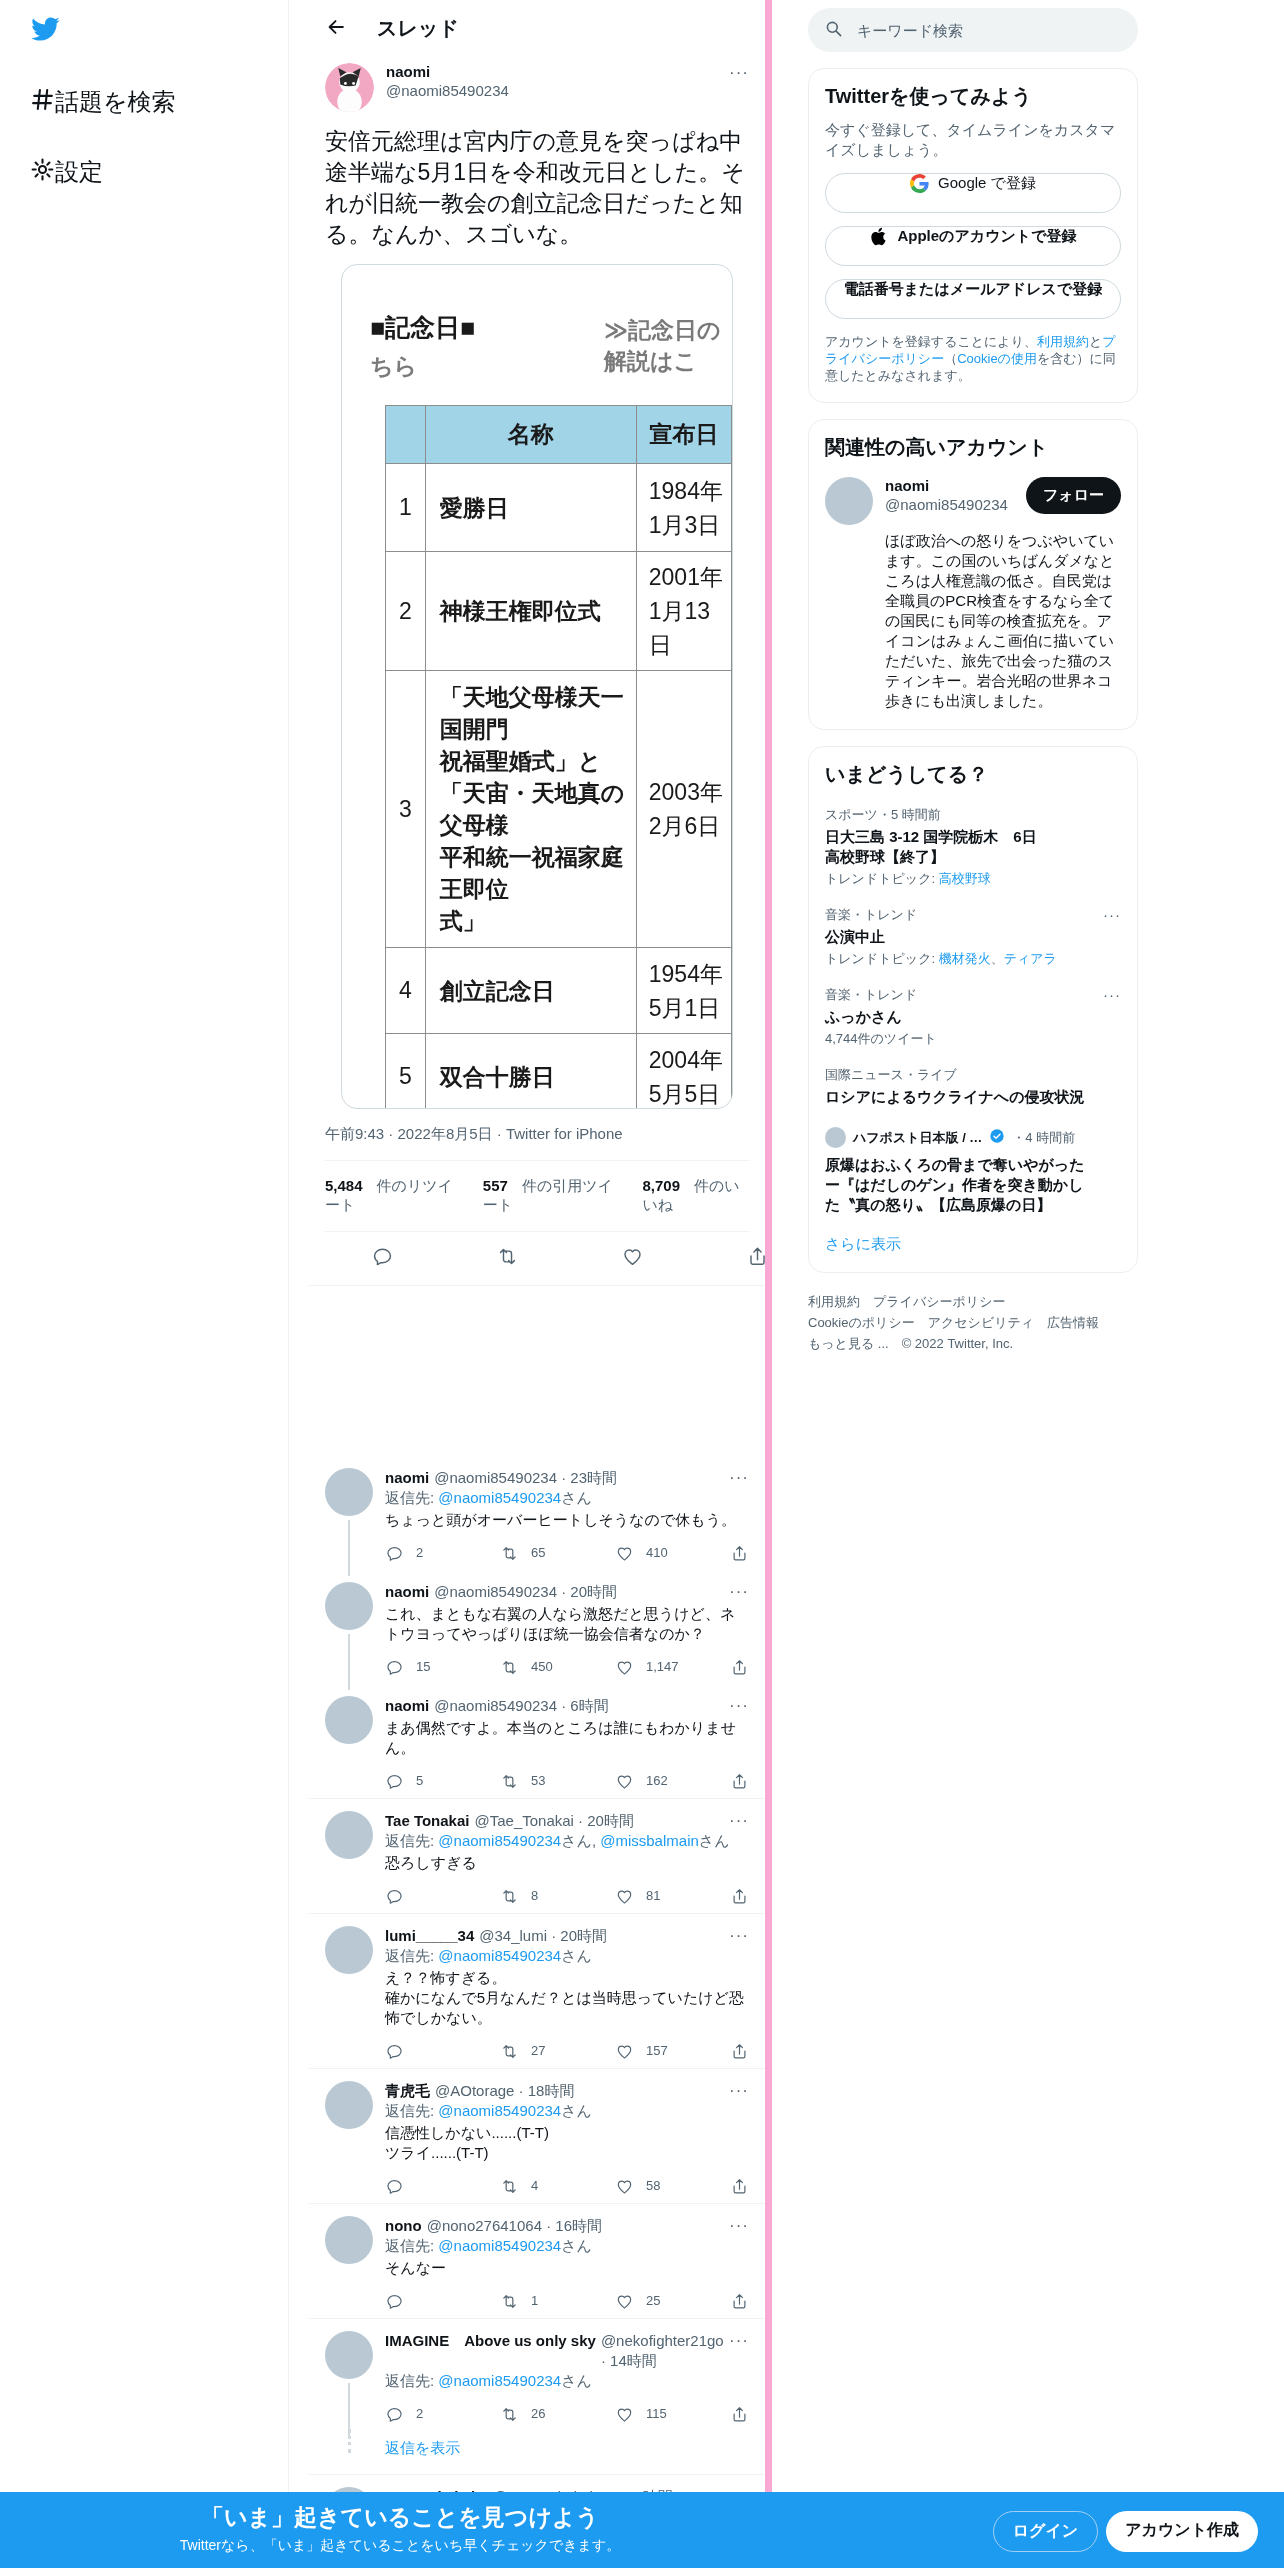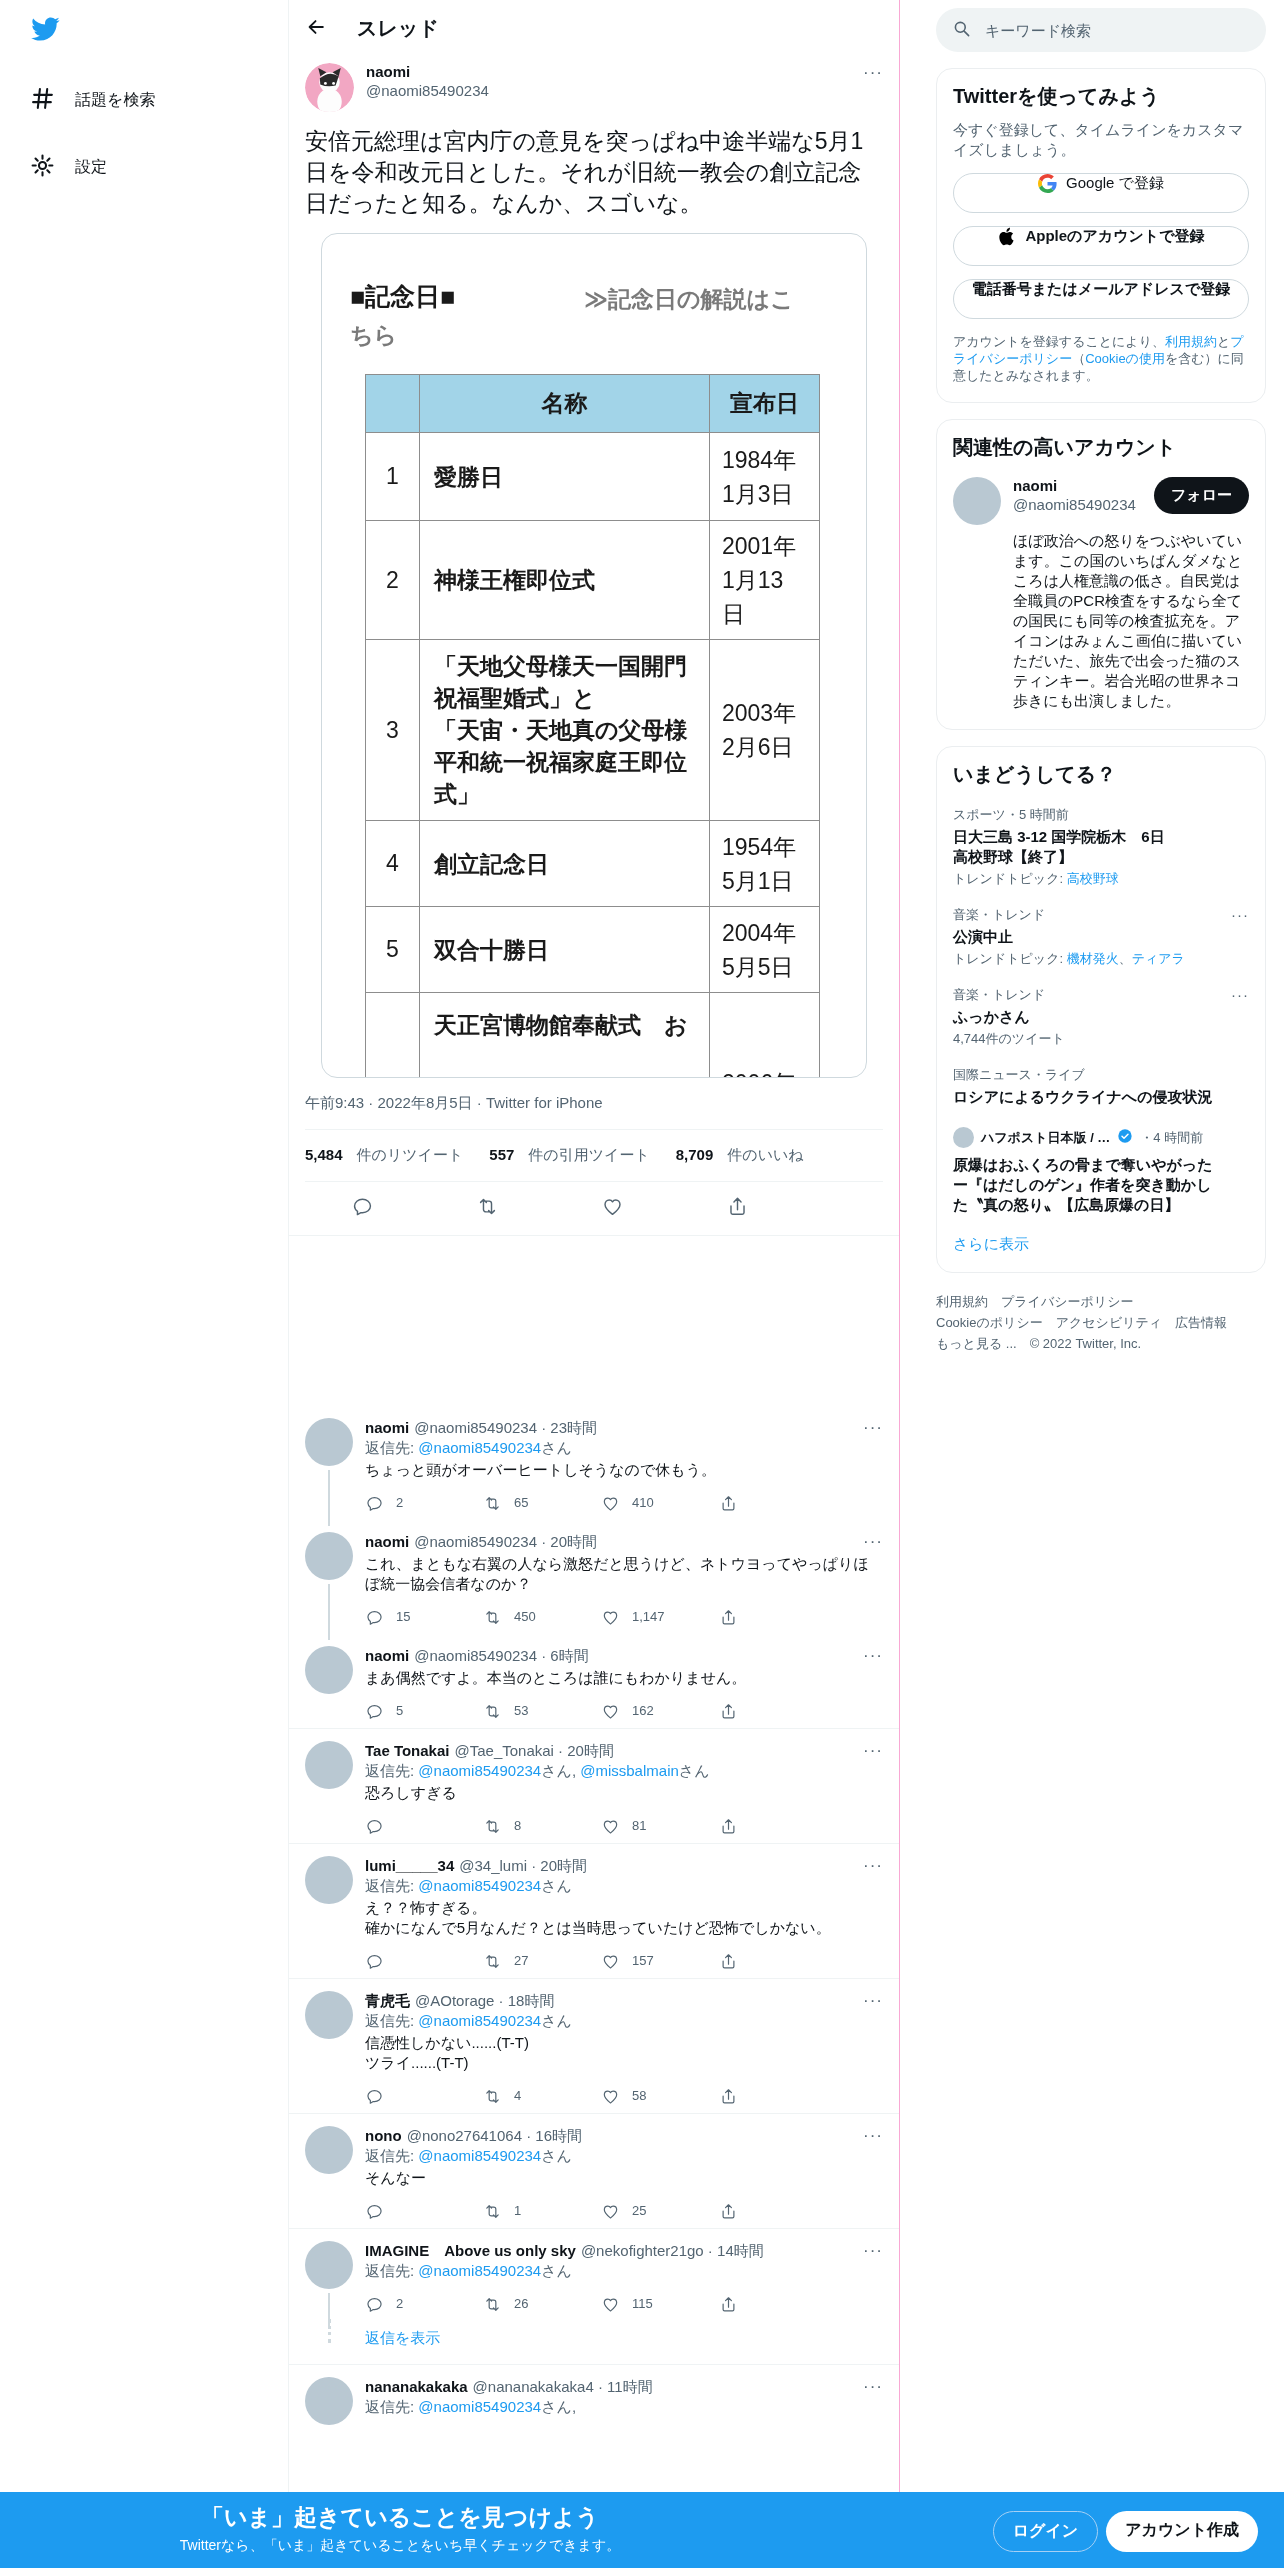--- a/index.html
+++ b/index.html
@@ -3,25 +3,25 @@
 <meta charset="utf-8">
 <style>
   * { margin:0; padding:0; box-sizing:border-box; }
   html,body { width:1284px; height:2568px; overflow:hidden; background:#fff;
     font-family:"Liberation Sans","DejaVu Sans",sans-serif; color:#0f1419; }
   .app { display:flex; width:1284px; position:relative; }
 
   
   .left-rail { width:288px; padding:14px 0 0 30px; }
   .bird { width:30px; height:30px; fill:#1d9bf0; }
-  .nav-item { display:flex; align-items:center; gap:20px; margin-top:38px; font-size:16px; }
+  .nav-item { display:flex; align-items:center; margin-top:38px; font-size:24px; }
   .nav-ic { width:25px; height:25px; fill:none; stroke:#0f1419; stroke-width:2; stroke-linecap:round; }
 
   
-  .center-col { width:612px; border-left:1px solid #eff3f4; border-right:1px solid #f9a8d4; min-height:2568px; }
+  .center-col { width:484px; border-left:1px solid #eff3f4; border-right:7px solid #f9a8d4; min-height:2568px;padding-left:20px; }
   .col-header { display:flex; align-items:center; gap:30px; padding:15px 16px; }
   .b-ic { width:22px; height:22px; fill:none; stroke:#0f1419; stroke-width:2; stroke-linecap:round; stroke-linejoin:round; }
   .col-title { font-size:20px; font-weight:700; }
 
   .tweet-top { display:flex; align-items:flex-start; padding:6px 16px 0; }
   .t-avatar { width:49px; height:49px; border-radius:50%; overflow:hidden; flex:none; }
   .t-names { margin-left:12px; flex:1; }
   .t-name { font-weight:700; font-size:15px; }
   .t-handle { color:#536471; font-size:15px; margin-top:2px; }
   .more-dots { color:#536471; font-size:17px; letter-spacing:1px; }

